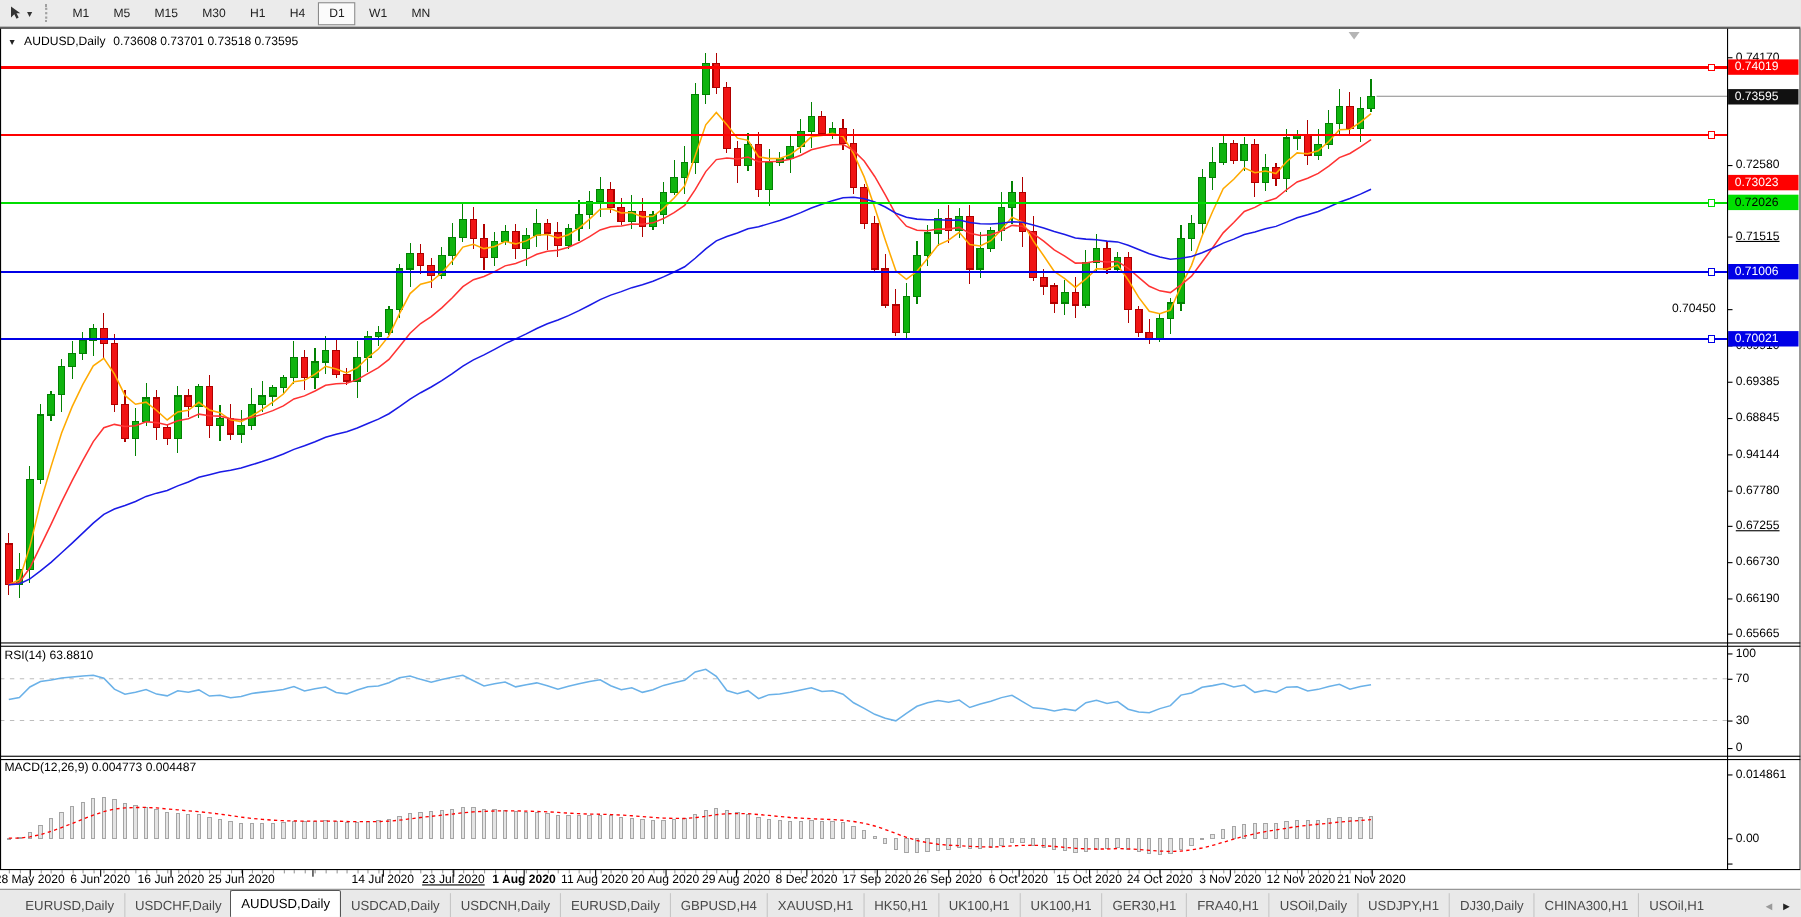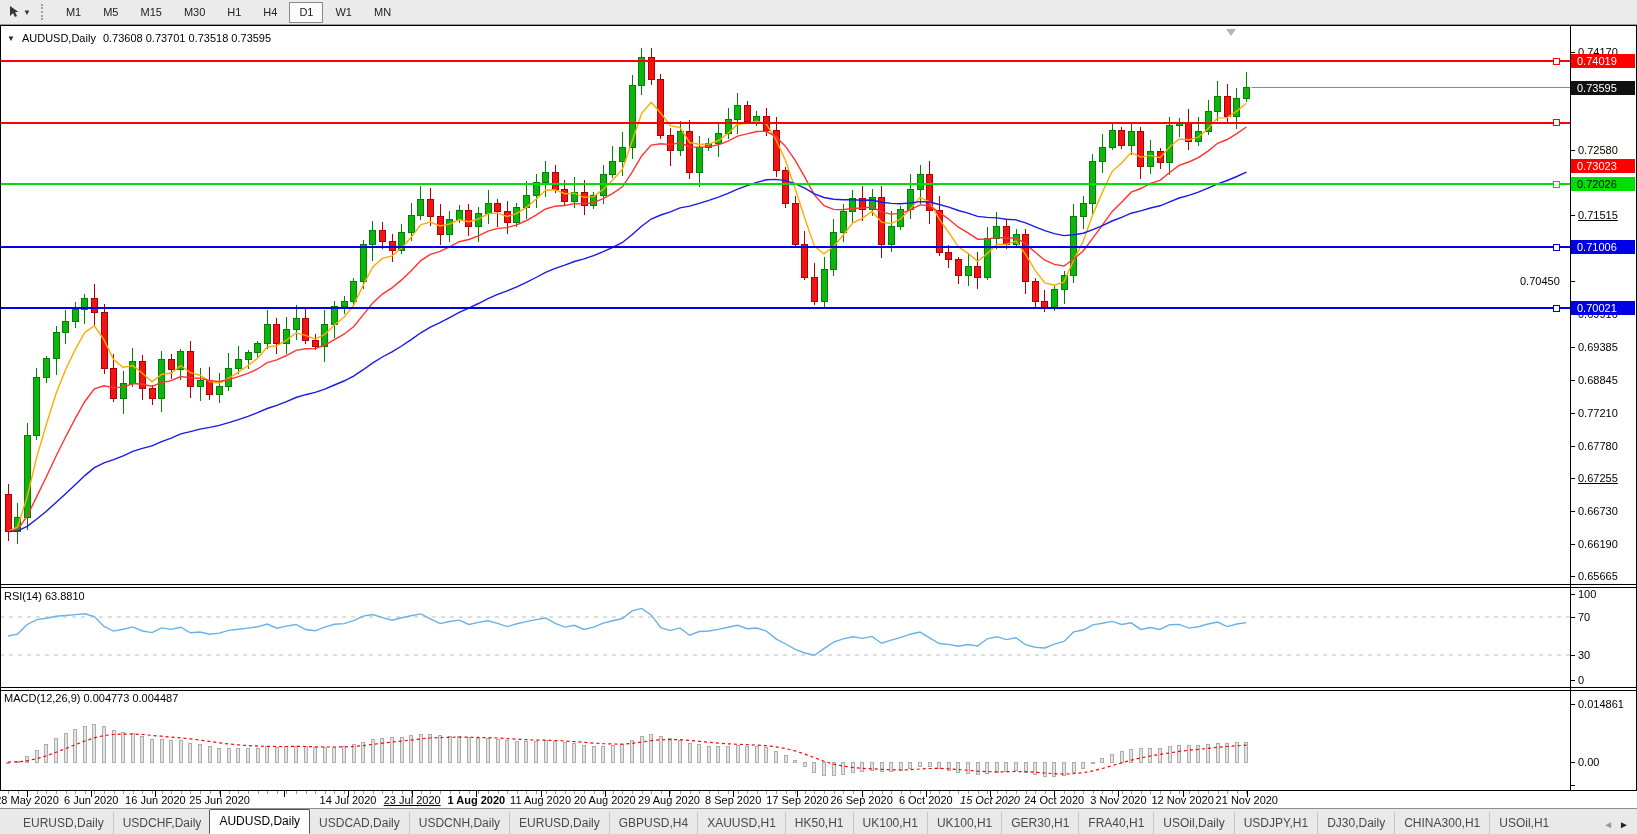--- a/index.html
+++ b/index.html
@@ -504,21 +504,21 @@
       <div class="axlbl" style="left: 1578px; top: 210.4px; text-decoration: underline;">0.71515</div>
       <div class="tickp" style="left: 1570px; top: 281.1px; width: 5px; height: 1px;"></div>
       <div class="axlbl" style="left: 1520px; top: 276.1px;">0.70450</div>
       <div class="tickp" style="left: 1570px; top: 314.4px; width: 5px; height: 1px;"></div>
       <div class="axlbl" style="left: 1578px; top: 309.4px;">0.69910</div>
       <div class="tickp" style="left: 1570px; top: 346.8px; width: 5px; height: 1px;"></div>
       <div class="axlbl" style="left: 1578px; top: 341.8px;">0.69385</div>
       <div class="tickp" style="left: 1570px; top: 380.2px; width: 5px; height: 1px;"></div>
       <div class="axlbl" style="left: 1578px; top: 375.2px;">0.68845</div>
       <div class="tickp" style="left: 1570px; top: 412.6px; width: 5px; height: 1px;"></div>
-      <div class="axlbl" style="left: 1578px; top: 407.6px;">0.77210</div>
+      <div class="axlbl" style="left: 1578px; top: 407.6px;">0.94144</div>
       <div class="tickp" style="left: 1570px; top: 445.9px; width: 5px; height: 1px;"></div>
       <div class="axlbl" style="left: 1578px; top: 440.9px;">0.67780</div>
       <div class="tickp" style="left: 1570px; top: 478.3px; width: 5px; height: 1px;"></div>
       <div class="axlbl" style="left: 1578px; top: 473.3px; text-decoration: underline;">0.67255</div>
       <div class="tickp" style="left: 1570px; top: 510.7px; width: 5px; height: 1px;"></div>
       <div class="axlbl" style="left: 1578px; top: 505.7px;">0.66730</div>
       <div class="tickp" style="left: 1570px; top: 544px; width: 5px; height: 1px;"></div>
       <div class="axlbl" style="left: 1578px; top: 539px;">0.66190</div>
       <div class="tickp" style="left: 1570px; top: 576.4px; width: 5px; height: 1px;"></div>
       <div class="axlbl" style="left: 1578px; top: 571.4px;">0.65665</div>
@@ -690,29 +690,29 @@
       <div class="dt" style="left: 412.2px; top: 794px; text-decoration: underline;">23 Jul 2020</div>
       <div class="tickp" style="left: 476.4px; top: 791px; width: 1px; height: 6px;"></div>
       <div class="dt" style="left: 476.4px; top: 794px; font-weight: bold;">1 Aug 2020</div>
       <div class="tickp" style="left: 540.6px; top: 791px; width: 1px; height: 6px;"></div>
       <div class="dt" style="left: 540.6px; top: 794px;">11 Aug 2020</div>
       <div class="tickp" style="left: 604.8px; top: 791px; width: 1px; height: 6px;"></div>
       <div class="dt" style="left: 604.8px; top: 794px;">20 Aug 2020</div>
       <div class="tickp" style="left: 669px; top: 791px; width: 1px; height: 6px;"></div>
       <div class="dt" style="left: 669px; top: 794px;">29 Aug 2020</div>
       <div class="tickp" style="left: 733.2px; top: 791px; width: 1px; height: 6px;"></div>
-      <div class="dt" style="left: 733.2px; top: 794px;">8 Sep 2020</div>
+      <div class="dt" style="left: 733.2px; top: 794px;">8 Dec 2020</div>
       <div class="tickp" style="left: 797.4px; top: 791px; width: 1px; height: 6px;"></div>
       <div class="dt" style="left: 797.4px; top: 794px;">17 Sep 2020</div>
       <div class="tickp" style="left: 861.6px; top: 791px; width: 1px; height: 6px;"></div>
       <div class="dt" style="left: 861.6px; top: 794px;">26 Sep 2020</div>
       <div class="tickp" style="left: 925.8px; top: 791px; width: 1px; height: 6px;"></div>
       <div class="dt" style="left: 925.8px; top: 794px;">6 Oct 2020</div>
       <div class="tickp" style="left: 990px; top: 791px; width: 1px; height: 6px;"></div>
-      <div class="dt" style="left: 990px; top: 794px; font-style: italic;">15 Oct 2020</div>
+      <div class="dt" style="left: 990px; top: 794px;">15 Oct 2020</div>
       <div class="tickp" style="left: 1054.2px; top: 791px; width: 1px; height: 6px;"></div>
       <div class="dt" style="left: 1054.2px; top: 794px;">24 Oct 2020</div>
       <div class="tickp" style="left: 1118.4px; top: 791px; width: 1px; height: 6px;"></div>
       <div class="dt" style="left: 1118.4px; top: 794px;">3 Nov 2020</div>
       <div class="tickp" style="left: 1182.6px; top: 791px; width: 1px; height: 6px;"></div>
       <div class="dt" style="left: 1182.6px; top: 794px;">12 Nov 2020</div>
       <div class="tickp" style="left: 1246.8px; top: 791px; width: 1px; height: 6px;"></div>
       <div class="dt" style="left: 1246.8px; top: 794px;">21 Nov 2020</div>
     </div>
 

